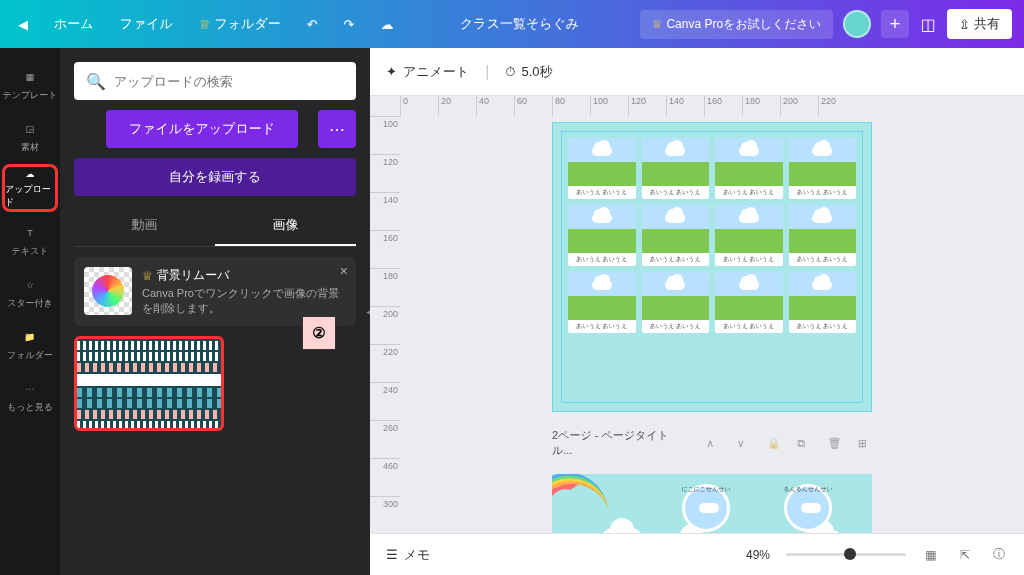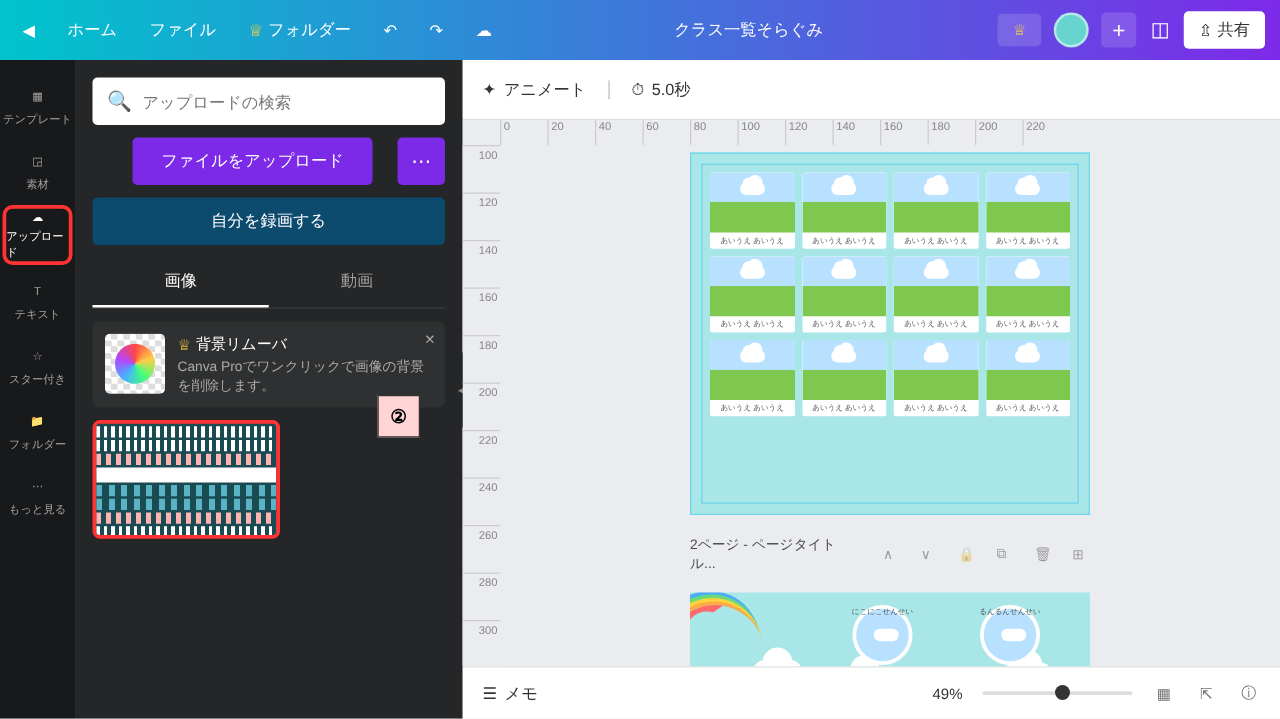--- a/index.html
+++ b/index.html
@@ -30,21 +30,21 @@
     .rail-ico { width: 20px; height: 20px; display: flex; align-items: center; justify-content: center; }
     .annotation-1 { position: absolute; top: -18px; left: 60px; width: 26px; height: 26px; background: #ffd4d4; border: 1px solid #333; border-radius: 50%; display: flex; align-items: center; justify-content: center; font-size: 13px; font-weight: bold; color: #000; }
     
     
     .panel { width: 310px; background: #252627; padding: 14px; color: #fff; display: flex; flex-direction: column; gap: 10px; position: relative; }
     .search-box { background: #fff; border-radius: 4px; height: 38px; display: flex; align-items: center; padding: 0 12px; gap: 8px; }
     .search-box input { border: none; outline: none; font-size: 13px; flex: 1; color: #8b5cf6; }
     .upload-row { display: flex; gap: 20px; padding-left: 32px; }
     .upload-btn { flex: 1; background: #7d2ae8; color: #fff; border: none; border-radius: 4px; height: 38px; font-size: 13px; font-weight: 500; cursor: pointer; }
     .upload-more { width: 38px; background: #7d2ae8; border-radius: 4px; display: flex; align-items: center; justify-content: center; color: #fff; cursor: pointer; }
-    .record-btn { background: #0c4a6e; color: #fff; border: none; border-radius: 4px; height: 38px; font-size: 13px; cursor: pointer; }
+    .record-btn { background: #4c1d95; color: #fff; border: none; border-radius: 4px; height: 38px; font-size: 13px; cursor: pointer; }
     .media-tabs { display: flex; border-bottom: 1px solid #3a3b3c; }
     .mtab { flex: 1; text-align: center; padding: 10px 0; font-size: 13px; color: #a0a0a0; cursor: pointer; }
     .mtab.active { color: #fff; border-bottom: 2px solid #fff; font-weight: 500; }
     .bg-remover { display: flex; gap: 10px; background: #2f3031; border-radius: 6px; padding: 10px; position: relative; }
     .br-thumb { width: 48px; height: 48px; background: #fff; border-radius: 4px; background-image: repeating-conic-gradient(#ddd 0 25%, #fff 0 50%); background-size: 10px 10px; display: flex; align-items: center; justify-content: center; }
     .br-ball { width: 32px; height: 32px; border-radius: 50%; background: conic-gradient(#ff4545, #ffcd45, #45ff7a, #45b3ff, #b545ff, #ff4545); }
     .br-text { flex: 1; font-size: 11px; }
     .br-title { font-size: 12px; display: flex; align-items: center; gap: 4px; }
     .br-close { position: absolute; top: 6px; right: 8px; color: #aaa; font-size: 14px; cursor: pointer; }
     .annotation-2 { position: absolute; top: 268px; left: 242px; width: 34px; height: 34px; background: #ffd4d4; border: 1px solid #333; display: flex; align-items: center; justify-content: center; font-size: 15px; font-weight: bold; color: #000; z-index: 10; }
@@ -120,20 +120,21 @@
     <span class="tb-btn">
         <span>☁</span>
       </span>
   </div>
   <div class="topbar-center">
     <span class="doc-title">クラス一覧そらぐみ</span>
   </div>
   <div class="topbar-right">
     <span class="pro-btn">
       <span class="crown">♕</span>
+      <span>Canva Proをお試しください</span>
     </span>
     <span class="avatar"></span>
     <span class="plus-btn">
         <span>+</span>
       </span>
     <span class="tb-icon">
         <span>◫</span>
       </span>
     <span class="share-btn">
       <span>⇫</span>
@@ -181,22 +182,22 @@
       <input type="text" placeholder="アップロードの検索" style="">
     </div>
     <div class="upload-row">
       <button class="upload-btn">ファイルをアップロード</button>
       <div class="upload-more">
           <span>⋯</span>
         </div>
     </div>
     <button class="record-btn">自分を録画する</button>
     <div class="media-tabs">
+      <div class="mtab">動画</div>
       <div class="mtab active">画像</div>
-      <div class="mtab">動画</div>
     </div>
     <div class="bg-remover">
       <div class="br-thumb">
           <div class="br-ball"></div>
         </div>
       <div class="br-text">
         <div class="br-title">
             <span class="crown">♕</span>
             <span>背景リムーバ</span>
           </div>
@@ -250,21 +251,21 @@
       <div class="ruler-v" id="ruler-v">
           <span>100</span>
           <span>120</span>
           <span>140</span>
           <span>160</span>
           <span>180</span>
           <span>200</span>
           <span>220</span>
           <span>240</span>
           <span>260</span>
-          <span>280</span>
+          <span>460</span>
           <span>300</span>
         </div>
       <div class="canvas-inner">
         <div class="page page1">
           <div class="page1-inner">
           <div class="grid" id="grid1">
                 <div class="card">
                   <div class="card-img">
                     <div class="cloud"></div>
                   </div>

